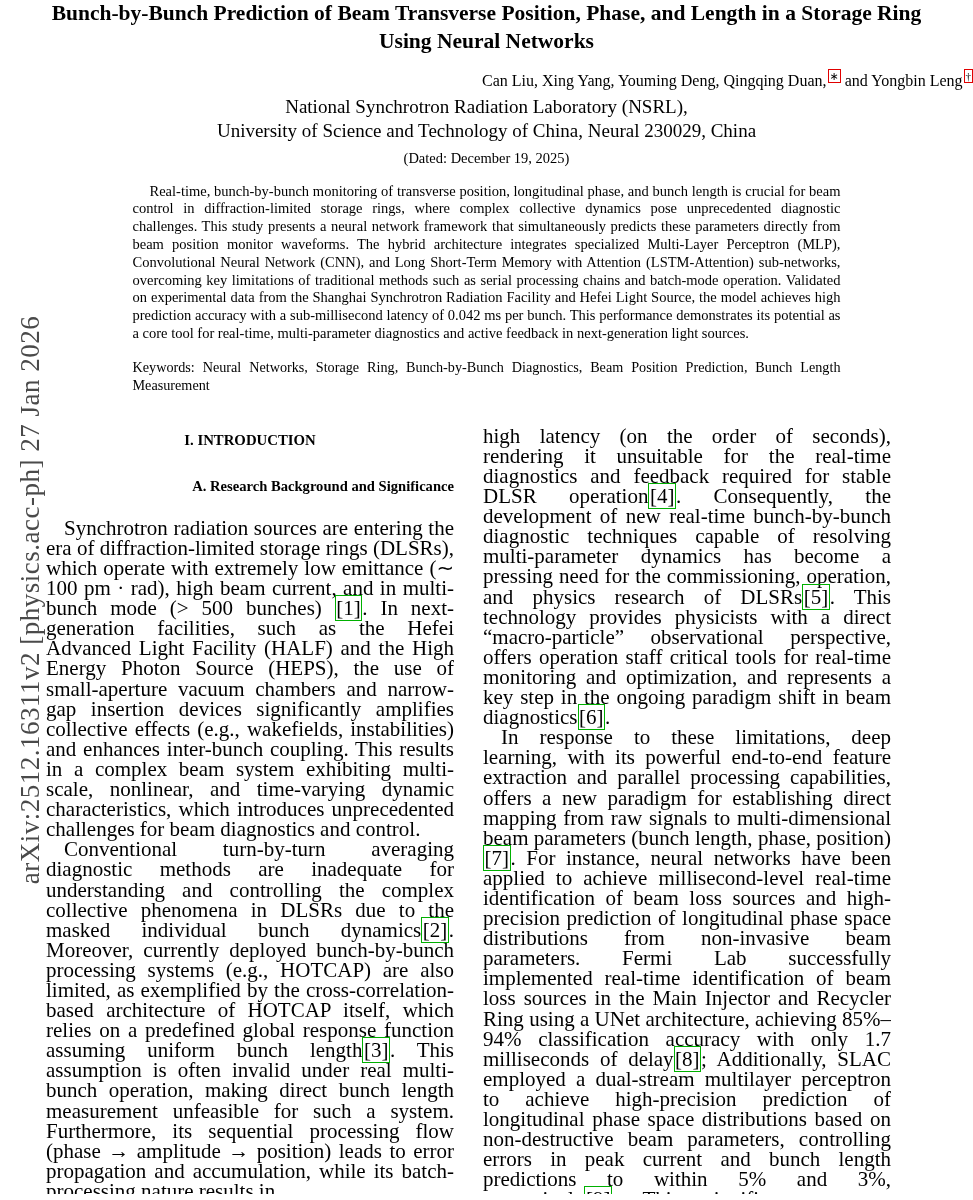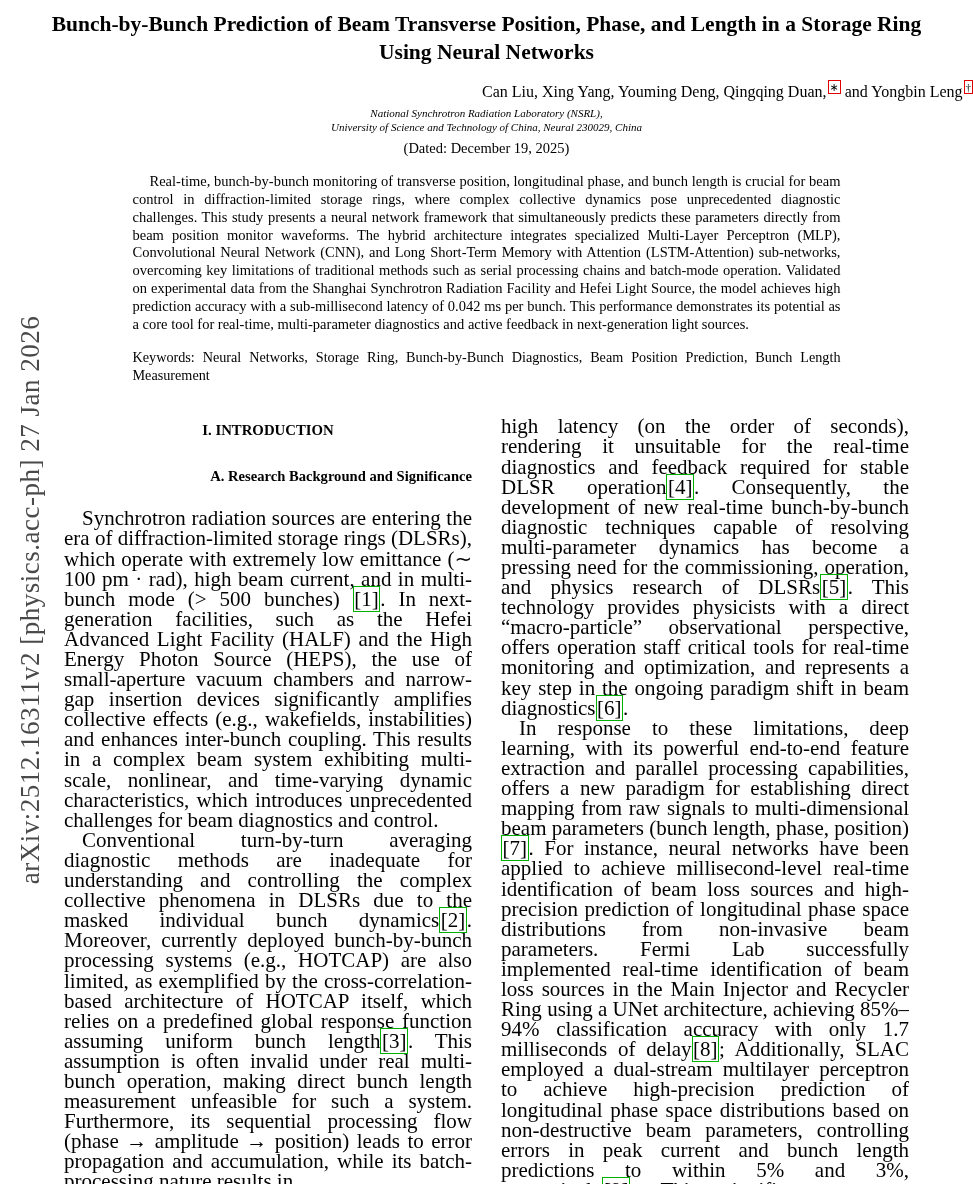--- a/index.html
+++ b/index.html
@@ -19,38 +19,38 @@
     position: absolute;
     top: 600px;
     left: 30px;
     transform: translate(-50%, -50%) rotate(-90deg);
     white-space: nowrap;
     font-size: 27px;
     letter-spacing: 0.5px;
     color: #4a4a4a;
   }
   
-  .header { padding-top: 11px; text-align: center; }
+  .header { text-align: center; }
   .title {
     width: 872px;
     margin: 0 auto;
     font-size: 21.5px;
     font-weight: bold;
     line-height: 1.28;
   }
   .authors { margin-top: 17px; font-size: 16px; text-align: right; }
   .fn-link {
     font-size: 11px;
     vertical-align: super;
     line-height: 0;
     border: 1px solid var(--fn-border, #e00000);
     padding: 0 1px;
     margin-left: 1px;
   }
-  .affil { margin-top: 5px; font-style: italic; font-size: 11px; line-height: 1.28; }
+  .affil { margin-top: 5px; font-size: 19px; line-height: 1.28; }
   .affil-line { display: block; }
   .date { margin-top: 6px; font-size: 14.5px; }
   
   .abstract {
     width: 708px;
     margin: 16px auto 0;
     font-size: 14.5px;
     line-height: 17.8px;
     text-align: justify;
     text-indent: 17px;
@@ -60,21 +60,21 @@
     width: 708px;
     margin: 15px auto 0;
     font-size: 14.2px;
     line-height: 18px;
     text-align: justify;
   }
   
   .columns {
     display: flex;
     gap: 29px;
-    padding: 0 64px;
+    padding: 0 46px;
     margin-top: 32px;
     height: 768px;
   }
   .col {
     width: 408px;
     height: 100%;
     display: flex;
     flex-direction: column;
     overflow: hidden;
   }

